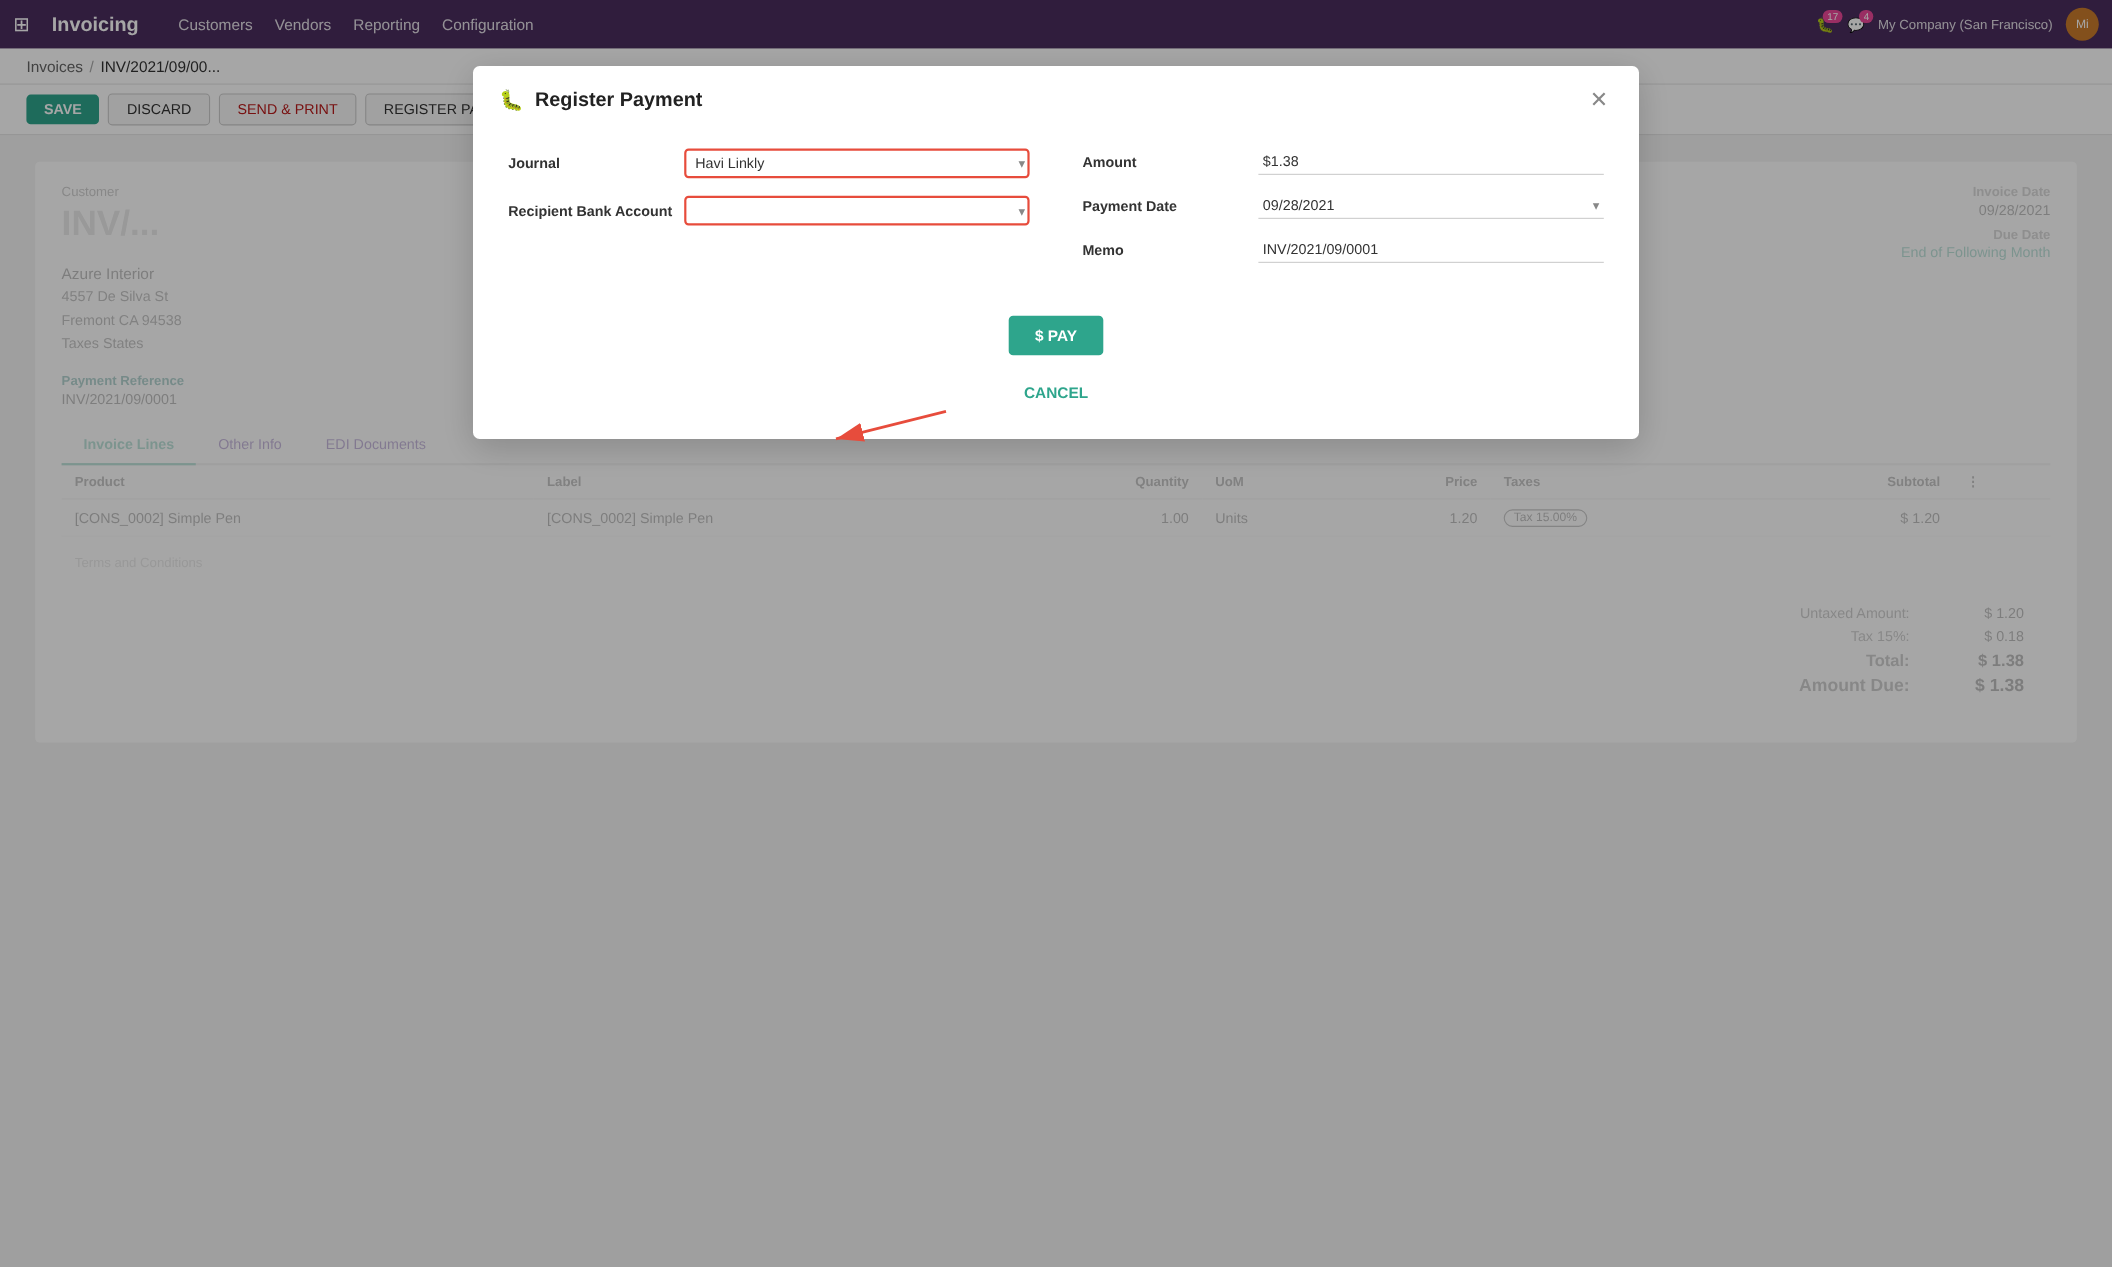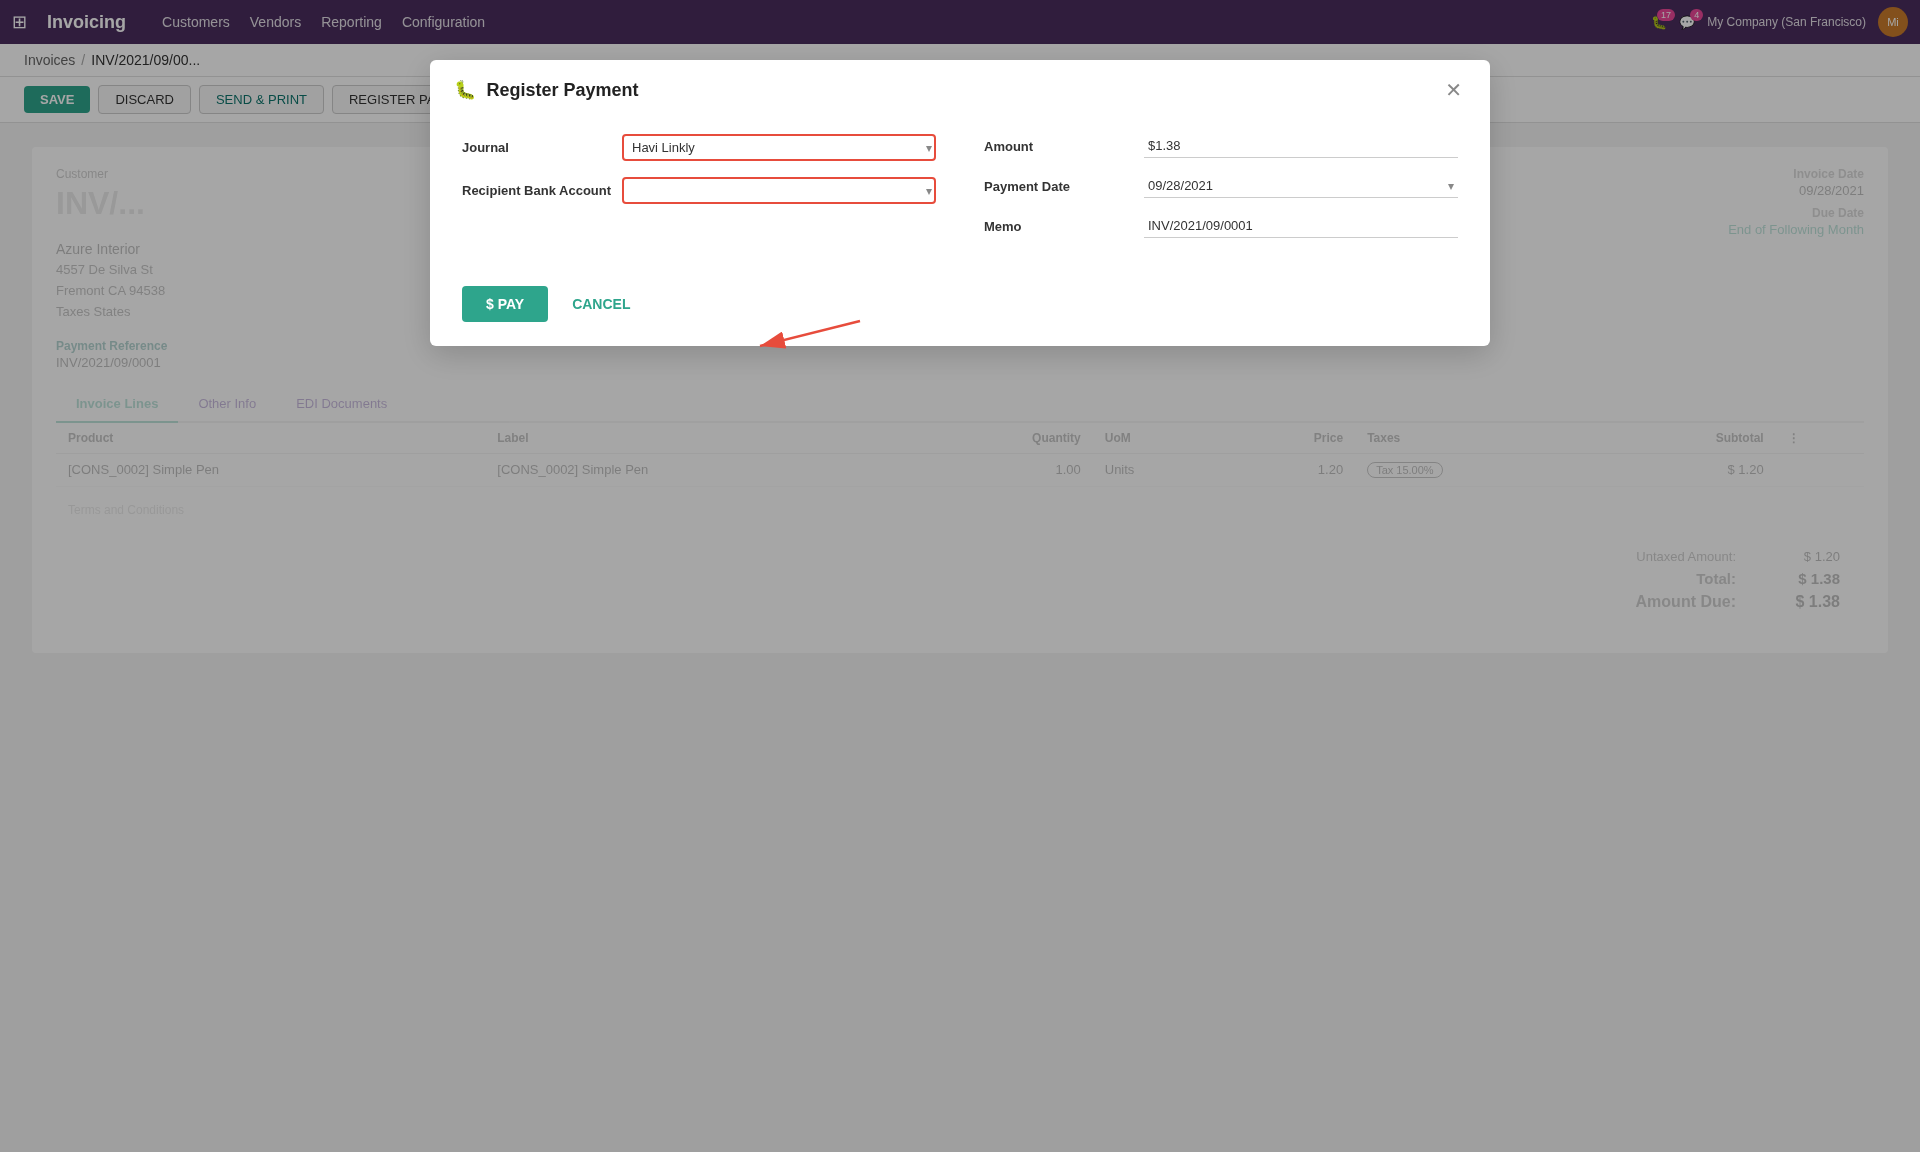--- a/index.html
+++ b/index.html
@@ -45,21 +45,21 @@
     .action-bar {
       background: #fff;
       padding: 8px 24px;
       display: flex;
       align-items: center;
       gap: 8px;
       border-bottom: 1px solid #e0e0e0;
     }
     .btn-save { background: #2ea58c; color: #fff; border: none; padding: 6px 16px; border-radius: 4px; cursor: pointer; font-size: 13px; font-weight: 600; }
     .btn-discard { background: #f8f8f8; color: #333; border: 1px solid #ccc; padding: 6px 16px; border-radius: 4px; cursor: pointer; font-size: 13px; }
-    .btn-send-print { background: #f8f8f8; color: #0f766e; border: 1px solid #ccc; padding: 6px 16px; border-radius: 4px; cursor: pointer; font-size: 13px; }
+    .btn-send-print { background: #f8f8f8; color: #b91c1c; border: 1px solid #ccc; padding: 6px 16px; border-radius: 4px; cursor: pointer; font-size: 13px; }
     .btn-register { background: #f8f8f8; color: #333; border: 1px solid #ccc; padding: 6px 16px; border-radius: 4px; cursor: pointer; font-size: 13px; }
 
     
     .main-content {
       padding: 24px 32px;
       background: #f5f5f5;
       min-height: calc(100vh - 120px);
       position: relative;
       filter: none;
     }
@@ -239,20 +239,21 @@
       color: #888;
       font-size: 12px;
       pointer-events: none;
     }
 
     .modal-footer {
       padding: 8px 32px 24px;
       display: flex;
       align-items: center;
       gap: 16px;
+      flex-direction: column;
     }
     .btn-pay {
       background: #2ea58c;
       color: #fff;
       border: none;
       padding: 10px 24px;
       border-radius: 4px;
       font-size: 14px;
       font-weight: 700;
       cursor: pointer;
@@ -391,20 +392,24 @@
       </tbody>
     </table>
 
     <div class="terms-label">Terms and Conditions</div>
 
     <div class="totals-section">
       <div class="totals-row">
         <span class="totals-label">Untaxed Amount:</span>
         <span class="totals-value">$ 1.20</span>
       </div>
+      <div class="totals-row">
+        <span class="totals-label">Tax 15%:</span>
+        <span class="totals-value">$ 0.18</span>
+      </div>
       <div class="totals-row total">
         <span class="totals-label">Total:</span>
         <span class="totals-value">$ 1.38</span>
       </div>
       <div class="totals-row amount-due">
         <span class="totals-label">Amount Due:</span>
         <span class="totals-value">$ 1.38</span>
       </div>
     </div>
 

